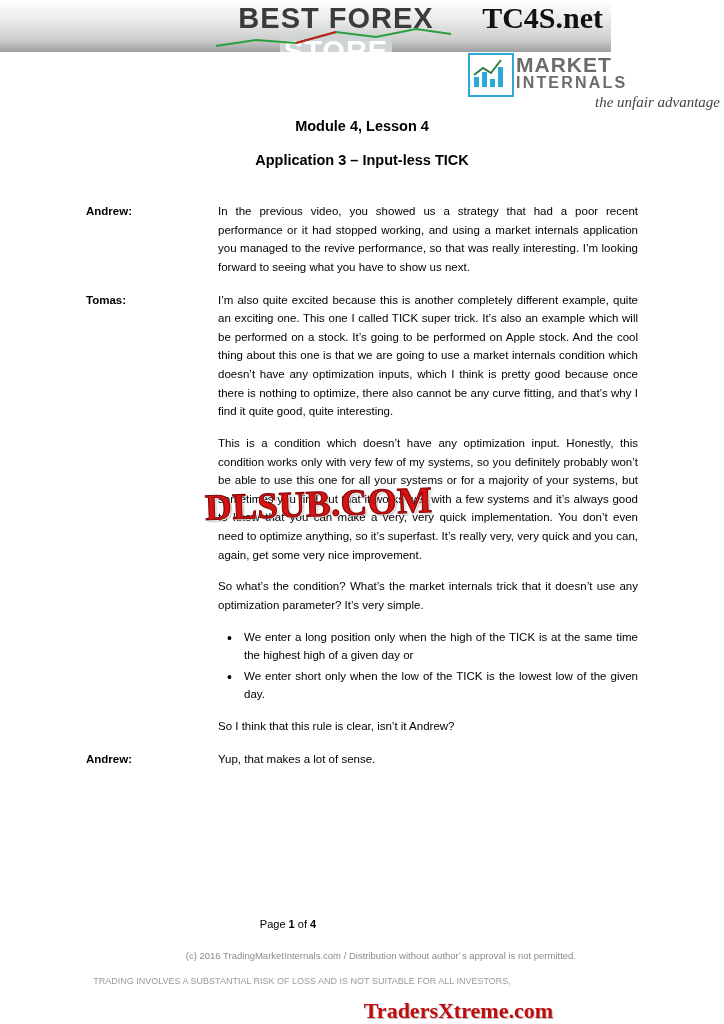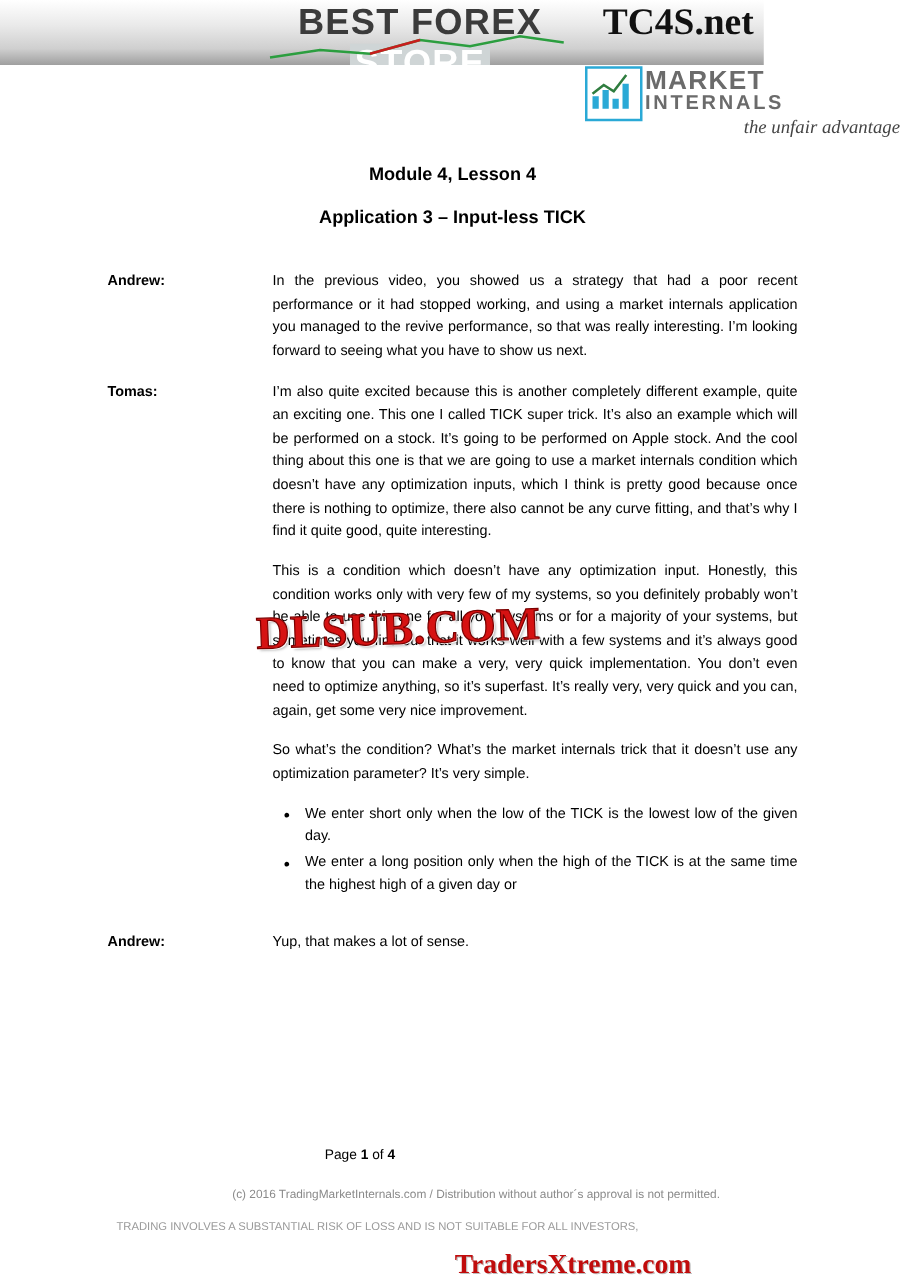--- a/index.html
+++ b/index.html
@@ -113,21 +113,21 @@
     color: #444;
     width: 250px;
     text-align: right;
     padding-right: 10px;
   }
 
   
   .doc {
     position: absolute;
     left: 0;
-    top: 132px;
+    top: 118px;
     width: 724px;
   }
   .title-block {
     text-align: center;
     font-family: "Liberation Sans", sans-serif;
   }
   .title-line1 {
     font-size: 14.5px;
     font-weight: bold;
     margin-bottom: 18px;
@@ -280,23 +280,24 @@
       </div>
     </div>
 
     <div class="row">
       <div class="speaker">Tomas:</div>
       <div class="speech">
         <p>I’m also quite excited because this is another completely different example, quite an exciting one. This one I called TICK super trick. It’s also an example which will be performed on a stock. It’s going to be performed on Apple stock. And the cool thing about this one is that we are going to use a market internals condition which doesn’t have any optimization inputs, which I think is pretty good because once there is nothing to optimize, there also cannot be any curve fitting, and that’s why I find it quite good, quite interesting.</p>
         <p>This is a condition which doesn’t have any optimization input. Honestly, this condition works only with very few of my systems, so you definitely probably won’t be able to use this one for all your systems or for a majority of your systems, but sometimes you find out that it works well with a few systems and it’s always good to know that you can make a very, very quick implementation. You don’t even need to optimize anything, so it’s superfast. It’s really very, very quick and you can, again, get some very nice improvement.</p>
         <p>So what’s the condition? What’s the market internals trick that it doesn’t use any optimization parameter? It’s very simple.</p>
         <ul class="bullets">
+          <li>We enter a long position only when the high of the TICK is at the same time the highest high of a given day or</li>
           <li>We enter short only when the low of the TICK is the lowest low of the given day.</li>
-          <li>We enter a long position only when the high of the TICK is at the same time the highest high of a given day or</li>
         </ul>
+        <p>So I think that this rule is clear, isn’t it Andrew?</p>
       </div>
     </div>
 
     <div class="row">
       <div class="speaker">Andrew:</div>
       <div class="speech">
         <p>Yup, that makes a lot of sense.</p>
       </div>
     </div>
 

